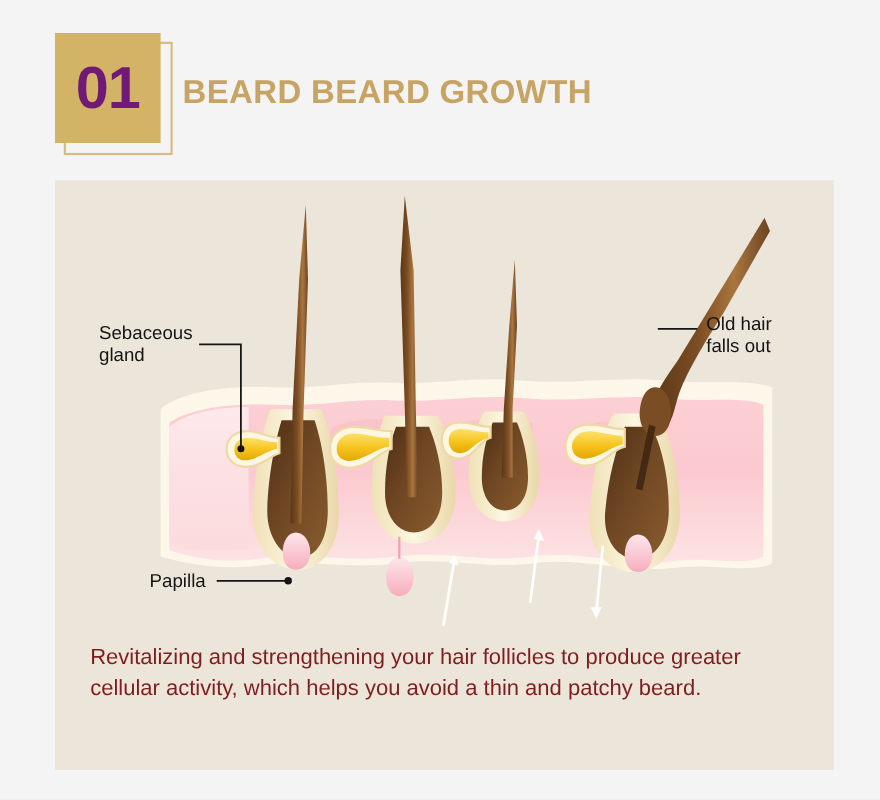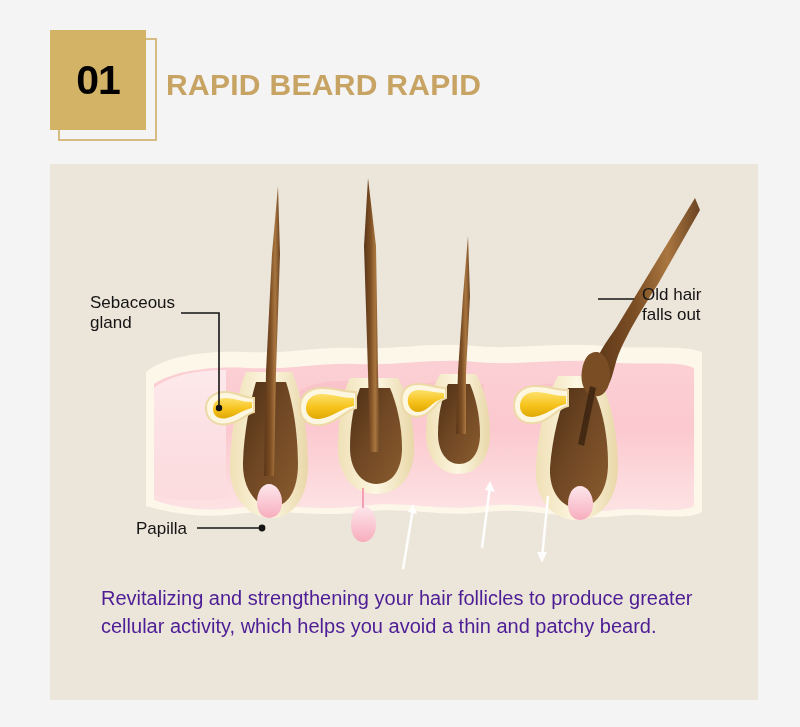--- a/index.html
+++ b/index.html
@@ -38,22 +38,22 @@
   .badge-square {
     position: absolute;
     left: 0; top: 0;
     width: 96px; height: 100px;
     background: #d3b366;
     display: flex;
     align-items: center;
     justify-content: center;
   }
   .badge-num {
-    color: #000000;
-    font-size: 41px;
+    color: #701a75;
+    font-size: 54px;
     font-weight: bold;
     letter-spacing: -1px;
     line-height: 1;
     font-family: "Liberation Sans", sans-serif;
   }
   .header-title {
     position: absolute;
     left: 166px; top: 68px;
     color: #c8a464;
     font-size: 30px;
@@ -73,41 +73,41 @@
 
   .illustration {
     position: absolute;
     left: 0; top: 12px;
     width: 708px; height: 410px;
   }
   .illustration svg { display: block; }
 
   .body-text {
     position: absolute;
-    left: 51px; top: 420px;
+    left: 32px; top: 420px;
     width: 630px;
-    color: #4c1d95;
+    color: #7f1d1d;
     font-size: 20px;
     line-height: 1.42;
     font-family: "Liberation Sans", sans-serif;
   }
 </style>
 </head>
 <body>
 
 <div class="header">
 
   <div class="badge-wrap">
     <div class="badge-frame"></div>
     <div class="badge-square">
       <span class="badge-num">01</span>
     </div>
   </div>
 
-  <div class="header-title">RAPID BEARD RAPID</div>
+  <div class="header-title">BEARD BEARD GROWTH</div>
 </div>
 
 <div class="panel">
 
   <div class="illustration">
     <svg width="708" height="410" viewBox="0 0 708 410" xmlns="http://www.w3.org/2000/svg">
       <defs>
         <linearGradient id="dermisGrad" x1="0" y1="0" x2="0" y2="1">
           <stop offset="0%" stop-color="#fbd0d4"></stop>
           <stop offset="45%" stop-color="#fbc9cf"></stop>

